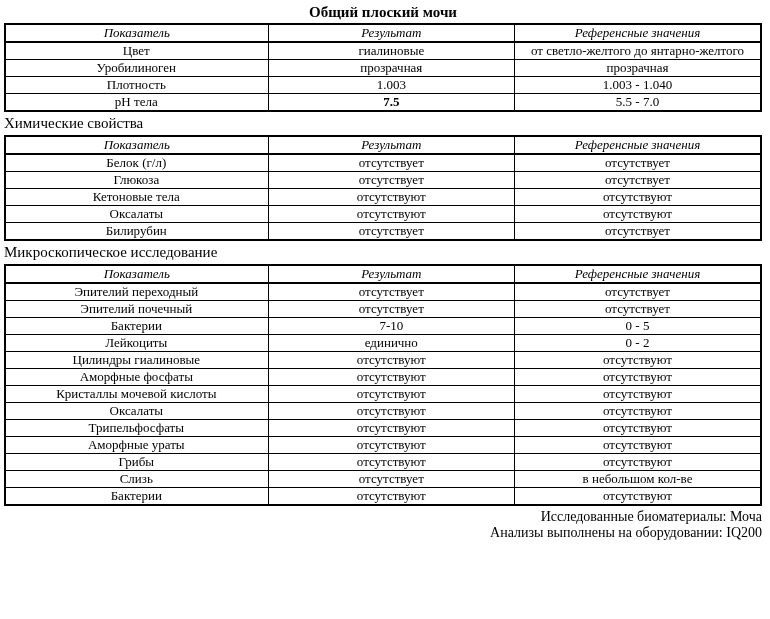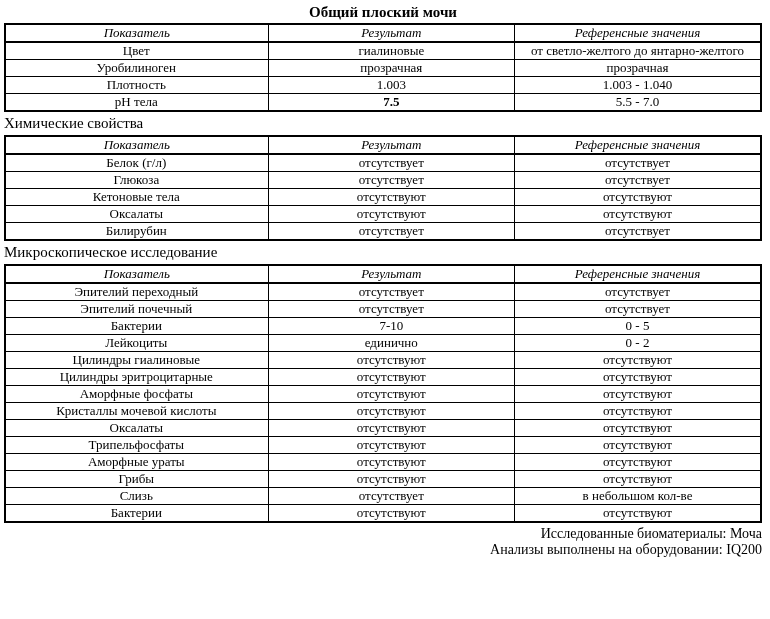--- a/index.html
+++ b/index.html
@@ -165,25 +165,20 @@
             <td class="param">Лейкоциты</td>
             <td>единично</td>
             <td>0 - 2</td>
           </tr>
           <tr>
             <td class="param">Цилиндры гиалиновые</td>
             <td>отсутствуют</td>
             <td>отсутствуют</td>
           </tr>
           <tr>
-            <td class="param">Цилиндры эритроцитарные</td>
-            <td>отсутствуют</td>
-            <td>отсутствуют</td>
-          </tr>
-          <tr>
             <td class="param">Аморфные фосфаты</td>
             <td>отсутствуют</td>
             <td>отсутствуют</td>
           </tr>
           <tr>
             <td class="param">Кристаллы мочевой кислоты</td>
             <td>отсутствуют</td>
             <td>отсутствуют</td>
           </tr>
           <tr>

